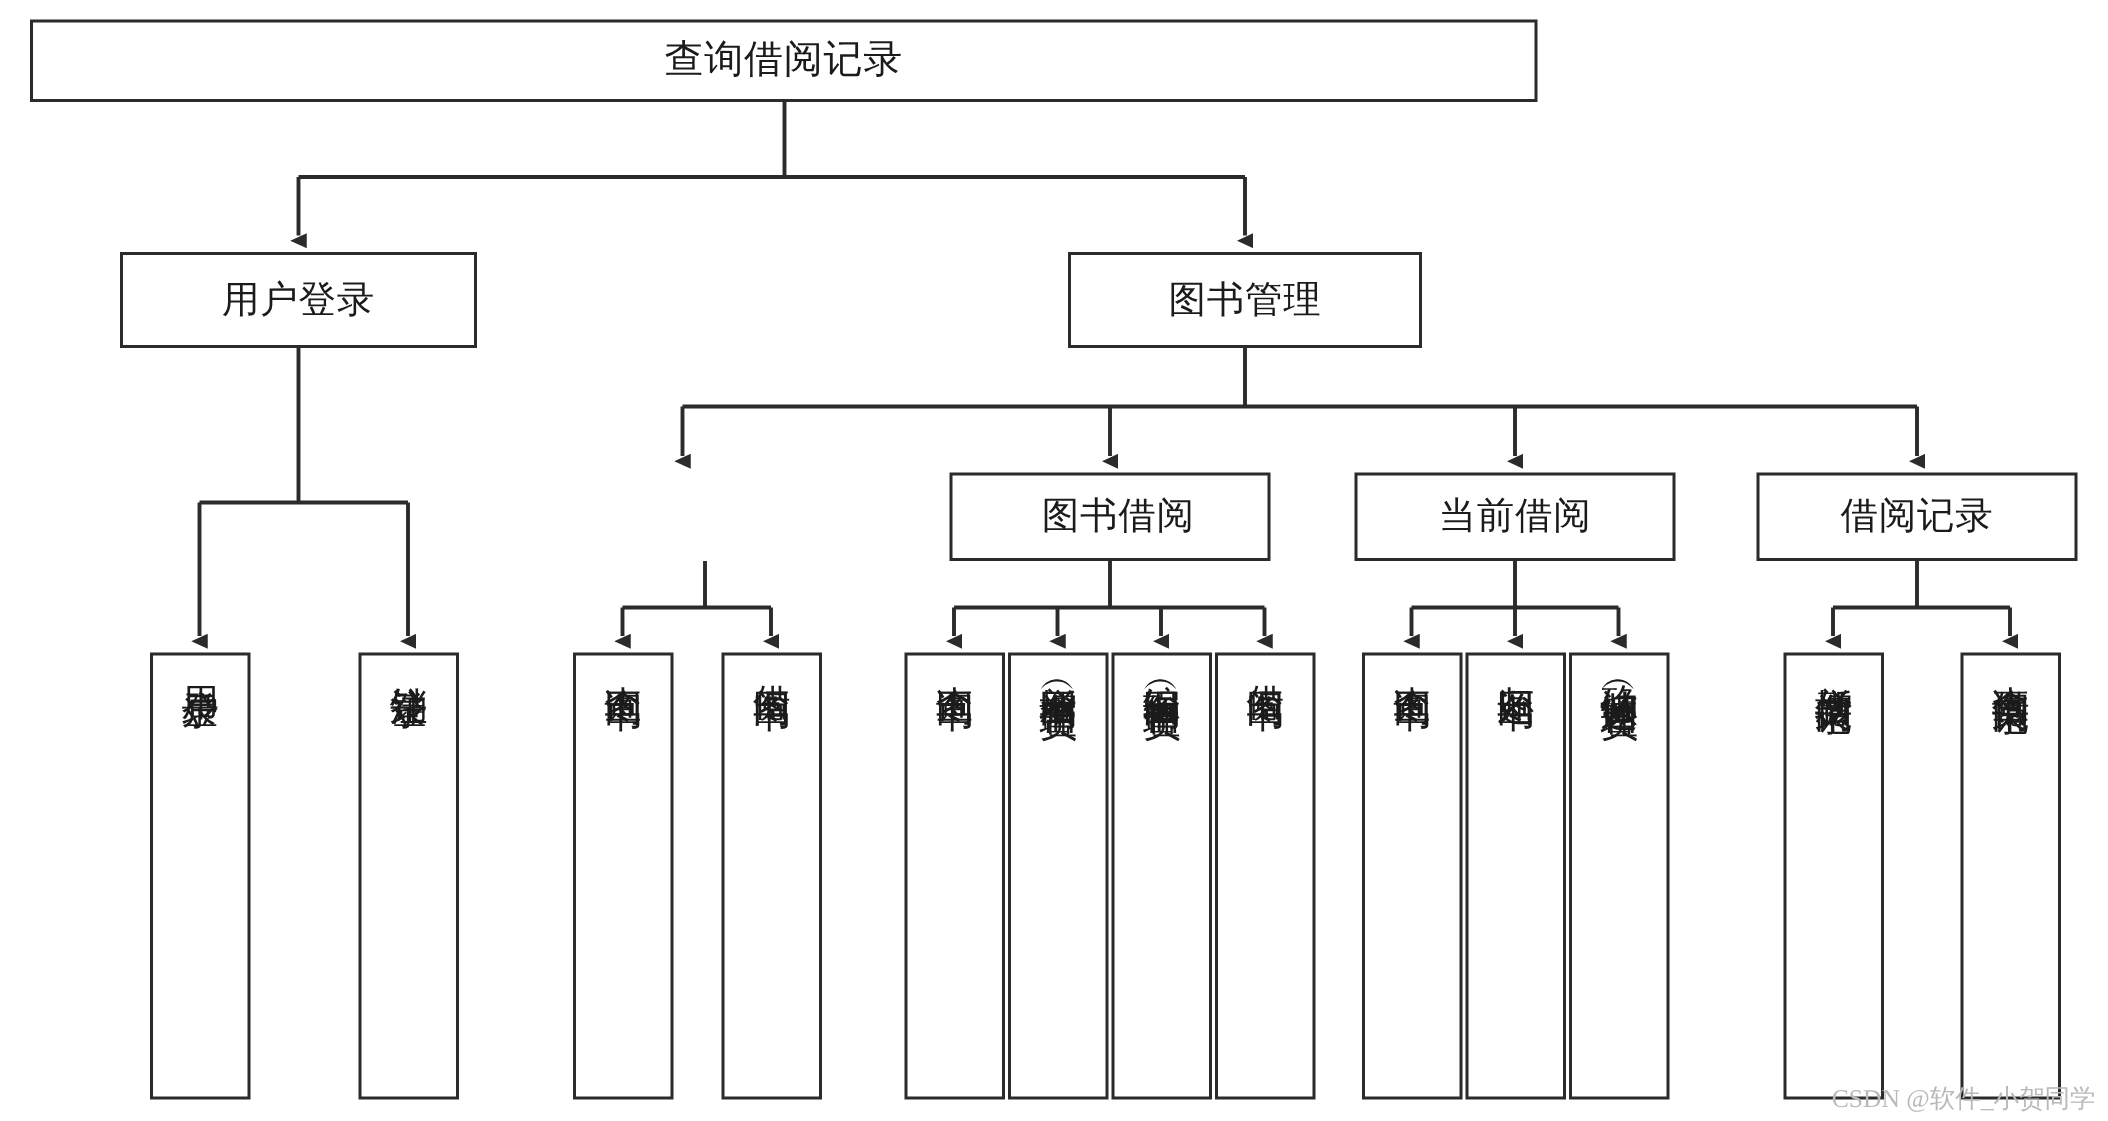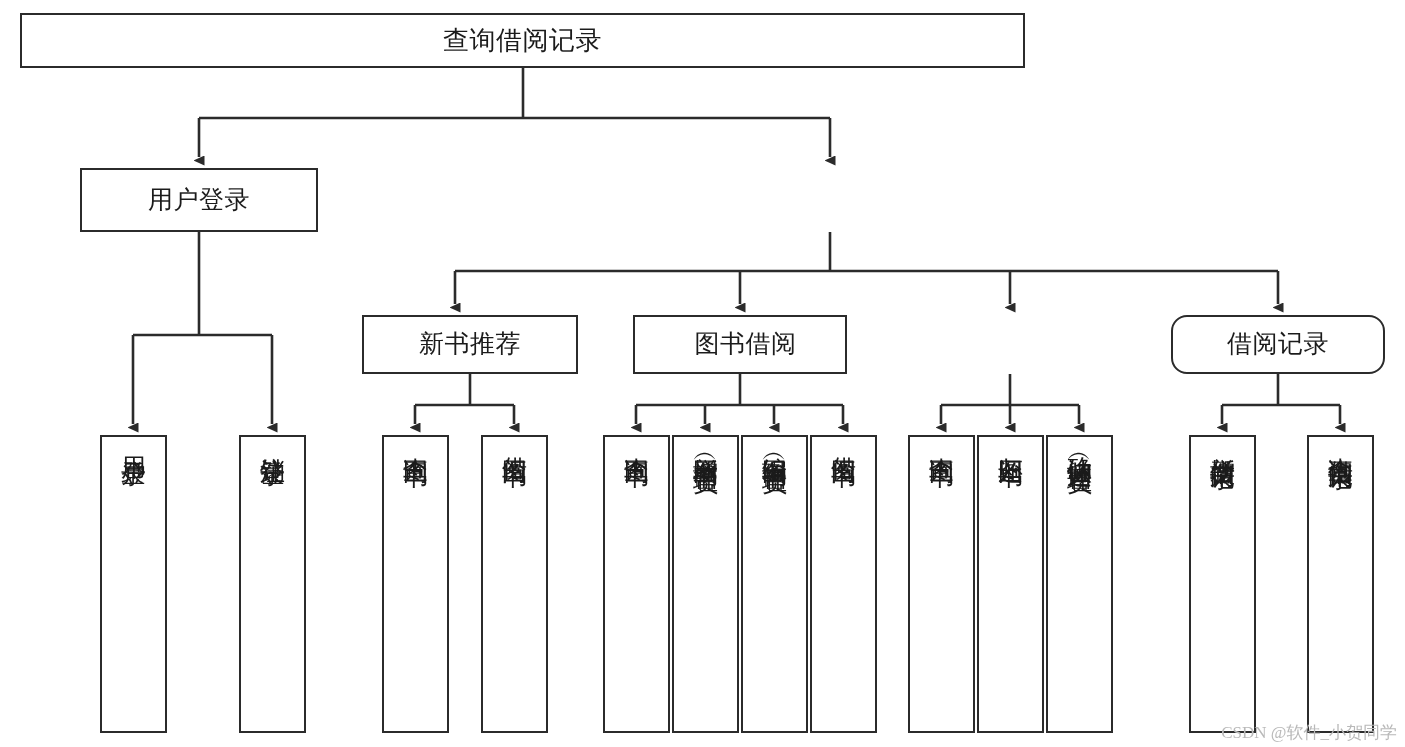--- a/index.html
+++ b/index.html
@@ -131,31 +131,34 @@
   </svg>
 
   <div class="node horiz root" style="left:20px; top:13px; width:1005px; height:55px;">
     <span class="label">查询借阅记录</span>
   </div>
 
   <div class="node horiz" style="left:80px; top:168px; width:238px; height:64px;">
     <span class="label">用户登录</span>
   </div>
 
-
-  <div class="node horiz" style="left:362px; top:315px; width:216px; height:59px;">
-    <span class="label">新书推荐</span>
-  </div>
+  <div class="node horiz" style="left:712px; top:168px; width:236px; height:64px;">
+    <span class="label">图书管理</span>
+  </div>
+
 
   <div class="node horiz" style="left:633px; top:315px; width:214px; height:59px;padding-left:11px;">
     <span class="label">图书借阅</span>
   </div>
 
-
-  <div class="node horiz" style="left:1171px; top:315px; width:214px; height:59px;border-radius:16px;">
+  <div class="node horiz" style="left:903px; top:315px; width:214px; height:59px;">
+    <span class="label">当前借阅</span>
+  </div>
+
+  <div class="node horiz" style="left:1171px; top:315px; width:214px; height:59px;">
     <span class="label">借阅记录</span>
   </div>
 
   <div class="node vert" style="left:100px; top:435px; width:67px; height:298px;">
     <span class="label">用户登录</span>
   </div>
 
   <div class="node vert" style="left:239px; top:435px; width:67px; height:298px;">
     <span class="label">注销登录</span>
   </div>

